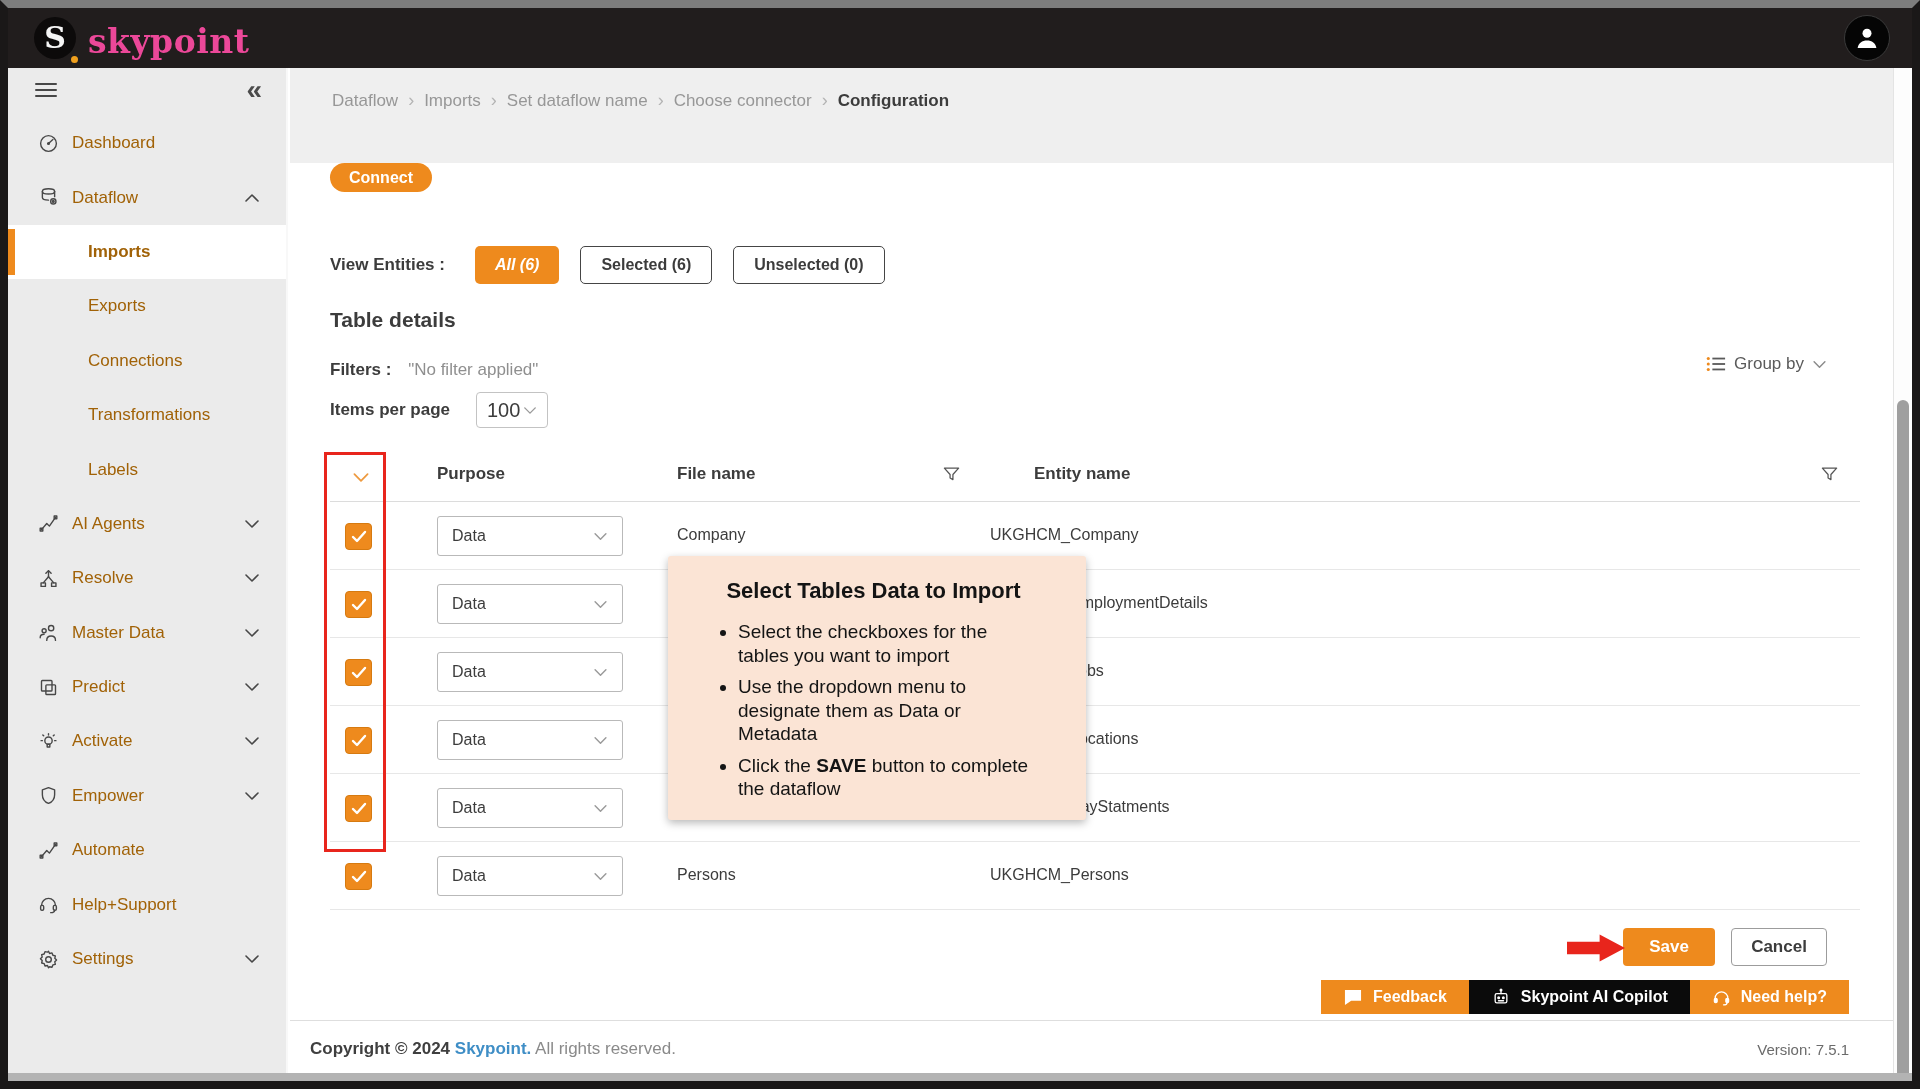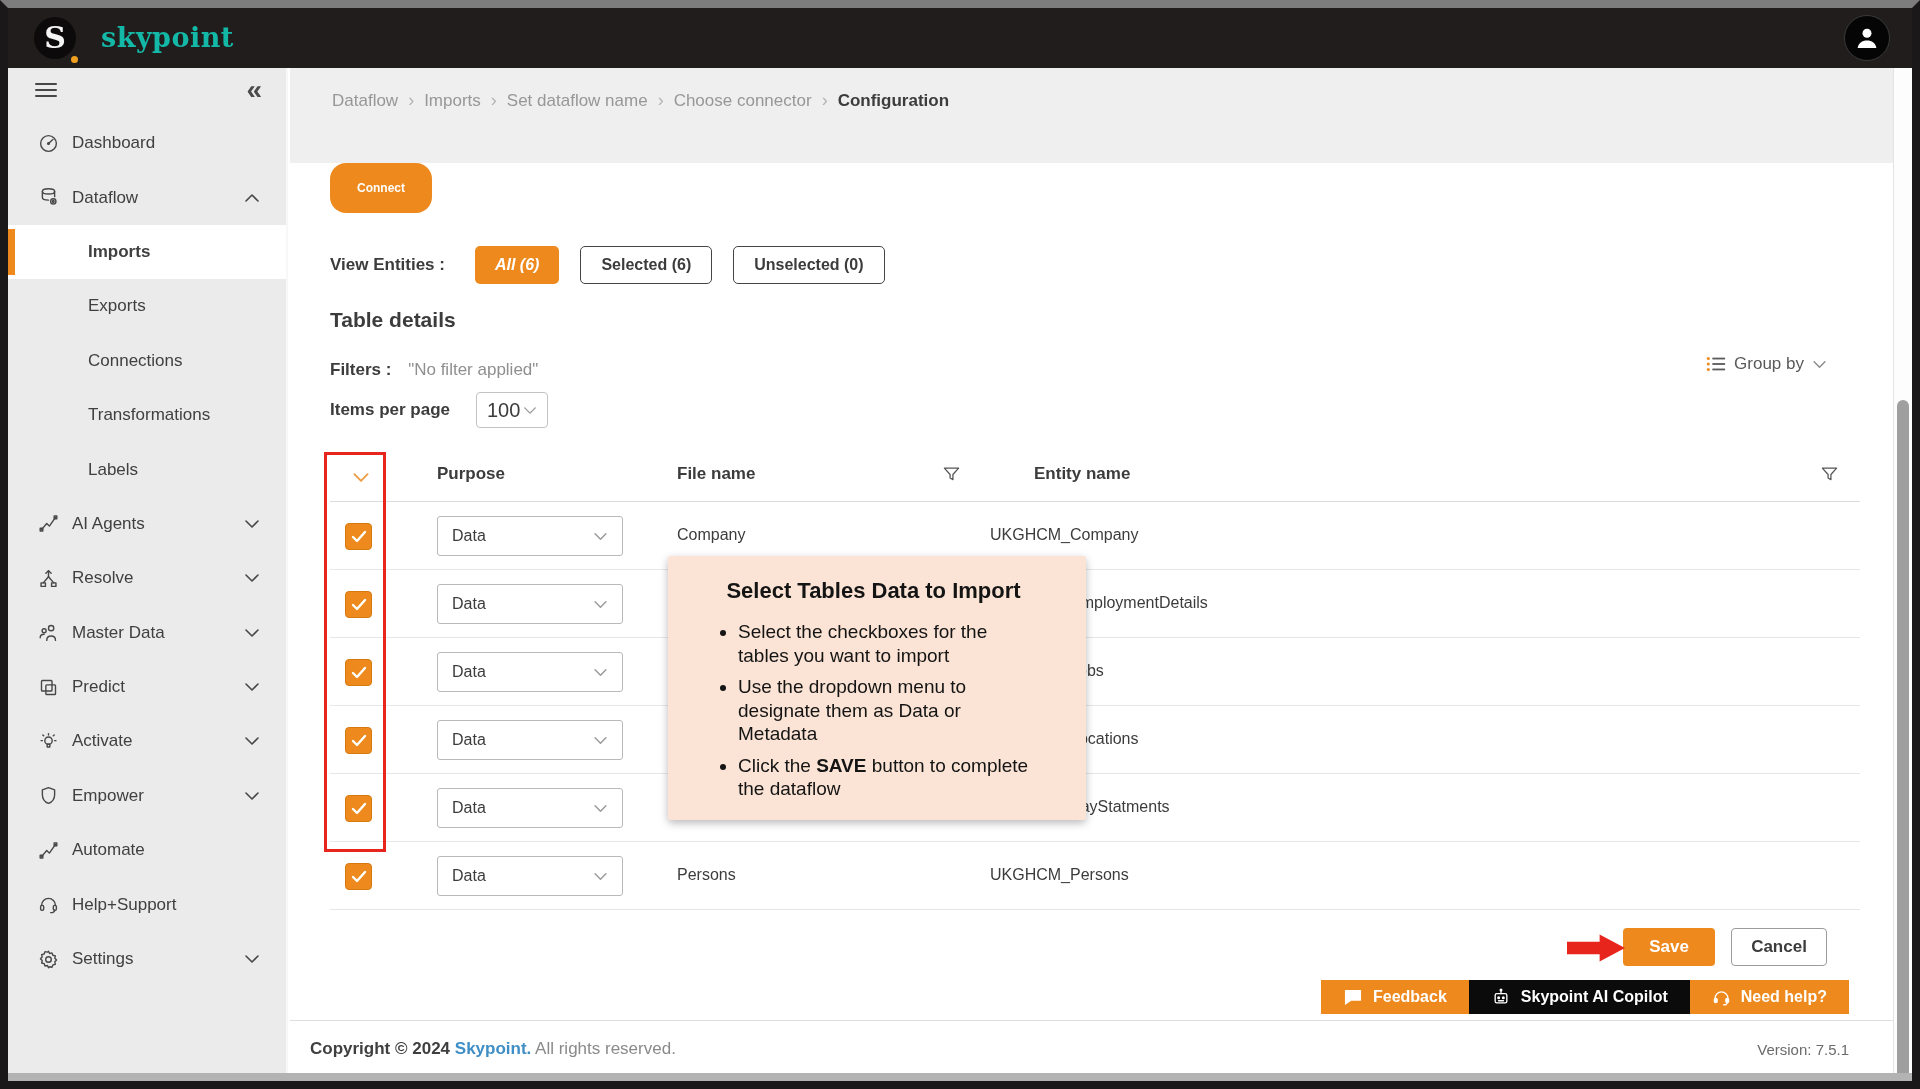--- a/index.html
+++ b/index.html
@@ -7,50 +7,50 @@
   #app{position:relative;width:1920px;height:1089px;background:#1a1818;border:8px solid #1a1818;
        border-top:8px solid #7d7d7d;font-family:"Liberation Sans",sans-serif;overflow:hidden;}
   .inner{position:absolute;inset:0;background:#ffffff;}
 
   
   .topbar{position:absolute;left:0;top:0;width:1904px;height:60px;background:#211d1d;}
   .logo-badge{position:absolute;left:26px;top:9px;width:42px;height:42px;border-radius:50%;
               background:#0c0a0a;color:#f5f5f5;font-family:"DejaVu Serif",serif;font-size:30px;
               text-align:center;line-height:42px;font-weight:700;}
   .logo-dot{position:absolute;left:37px;top:39px;width:7px;height:7px;border-radius:50%;background:#f0a01e;}
-  .wordmark{position:absolute;left:93px;top:14px;color:#14b8a6;font-family:"DejaVu Serif",serif;
-            font-size:27px;font-weight:600;letter-spacing:.5px;}
+  .wordmark{position:absolute;left:80px;top:14px;color:#ec4899;font-family:"DejaVu Serif",serif;
+            font-size:33px;font-weight:600;letter-spacing:.5px;}
   .avatar{position:absolute;right:22px;top:7px;width:46px;height:46px;border-radius:50%;background:#050505;
           border:1px solid #3a3a3a;display:flex;align-items:center;justify-content:center;}
 
   
   .sidebar{position:absolute;left:0;top:60px;width:280px;height:1013px;background:#ebebeb;
            border-right:2px solid #f8f8f8;}
   .side-top{position:relative;height:48px;}
   .burger{position:absolute;left:26px;top:12px;cursor:pointer;}
   .collapse{position:absolute;right:24px;top:6px;font-size:28px;color:#4b4b4b;cursor:pointer;font-weight:700;}
-  .s-item{position:relative;height:54.4px;display:flex;align-items:center;color:#404040;font-size:17px;cursor:pointer;}
+  .s-item{position:relative;height:54.4px;display:flex;align-items:center;color:#a16207;font-size:17px;cursor:pointer;}
   .s-item .s-ico{position:absolute;left:28px;width:24px;display:flex;justify-content:center;}
   .s-item .s-lbl{position:absolute;left:64px;white-space:nowrap;}
   .s-item.sub .s-lbl{left:80px;}
   .s-item.active{background:#ffffff;font-weight:700;}
   .s-item.active::before{content:"";position:absolute;left:0;top:4px;bottom:4px;width:7px;background:#ee8a1d;}
   .s-chev{position:absolute;right:26px;top:50%;transform:translateY(-50%);}
   svg.ic{stroke:#474747;fill:none;stroke-width:1.6;stroke-linecap:round;stroke-linejoin:round;}
 
   
   .main{position:absolute;left:282px;top:60px;width:1603px;height:1013px;background:#ffffff;}
   .crumbbar{position:absolute;left:0;top:0;width:100%;height:95px;background:#efefef;}
   .crumbs{position:absolute;left:42px;top:22px;font-size:17px;color:#979797;display:flex;gap:10px;align-items:center;}
   .crumb-sep{color:#b4b4b4;font-size:18px;}
   .crumb-current{color:#3c3c3c;font-weight:700;}
 
   .btn{display:flex;align-items:center;justify-content:center;cursor:pointer;}
-  .btn-connect{position:absolute;left:40px;top:95px;width:102px;height:50px;background:#ee8a1d;color:#fff;
-               font-weight:700;font-size:12px;border-radius:16px;}
+  .btn-connect{position:absolute;left:40px;top:95px;width:102px;height:29px;background:#ee8a1d;color:#fff;
+               font-weight:700;font-size:16px;border-radius:16px;}
   .ve-row{position:absolute;left:40px;top:178px;display:flex;align-items:center;}
   .ve-label{font-weight:700;color:#3c3c3c;font-size:17px;margin-right:30px;}
   .pill{height:38px;border-radius:5px;font-size:16px;font-weight:700;margin-right:21px;padding:0 20px;}
   .pill.on{background:#ee8a1d;color:#fff;font-style:italic;}
   .pill.off{background:#fff;color:#3c3c3c;border:1.5px solid #454545;}
 
   .h-table-details{position:absolute;left:40px;top:240px;font-size:21px;font-weight:700;color:#3c3c3c;}
   .filters-row{position:absolute;left:40px;top:292px;font-size:17px;}
   .filters-label{font-weight:700;color:#3c3c3c;margin-right:12px;}
   .filters-value{color:#8f8f8f;}

